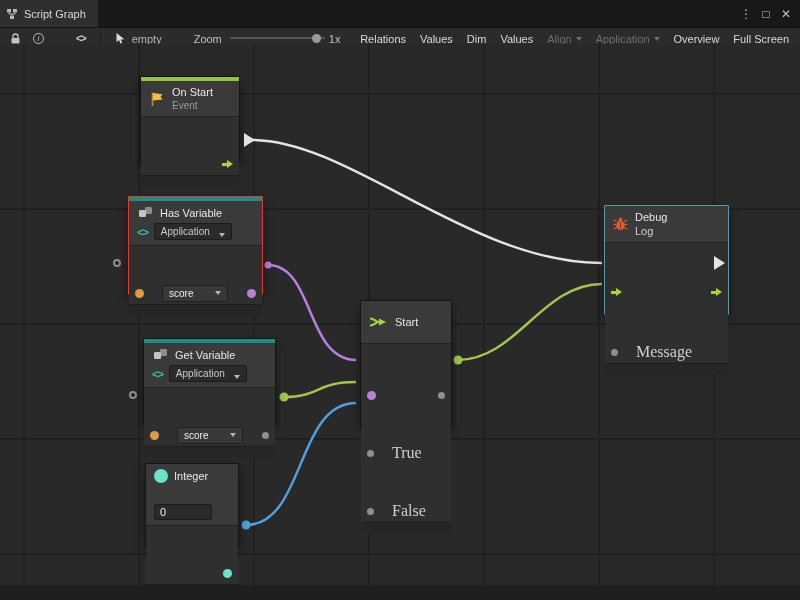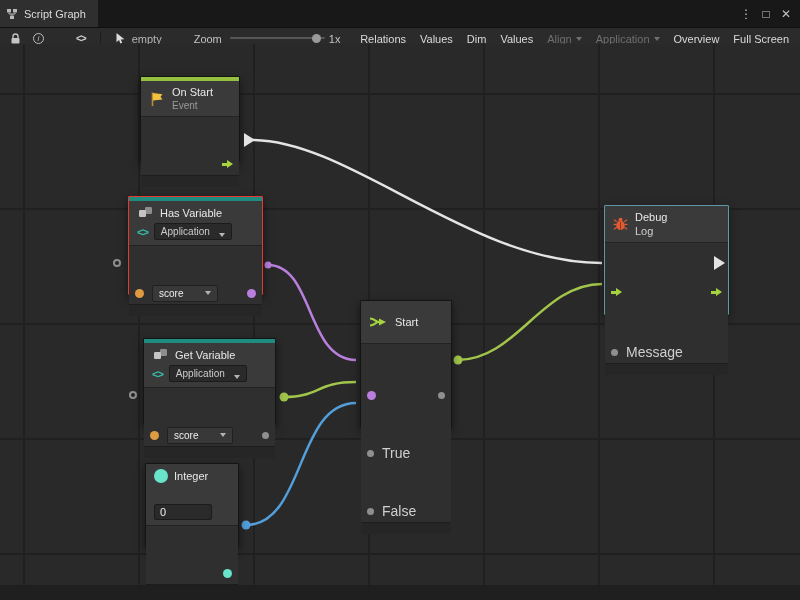--- a/index.html
+++ b/index.html
@@ -42,22 +42,22 @@
   .node.sel-red { border:1px solid #E5392E; }
   .node.sel-blue { border:1px solid #5E96AA; }
   .strip { height:4px; flex:none; }
   .nhead { background:#3a3a3a; border-bottom:1px solid #232323; padding:5px 8px; display:flex; align-items:center; gap:7px; flex:none; }
   .nhead.col { flex-direction:column; align-items:stretch; gap:4px; }
   .hrow { display:flex; align-items:center; gap:6px; }
   .ntitles { display:flex; flex-direction:column; gap:2px; }
   .ntitle { font-size:11px; color:#e8e8e8; }
   .nsub { font-size:10px; color:#9a9a9a; }
   .nbody { flex:1; background:#2f2f2f; display:flex; flex-direction:column; justify-content:center; }
-  .prow { height:22px; display:flex; align-items:center; gap:8px; padding:0 6px;margin-top:36px; }
-  .plabel { font-size:14px; color:#cfcfcf; }
+  .prow { height:22px; display:flex; align-items:center; gap:18px; padding:0 6px;margin-top:36px; }
+  .plabel { font-size:16px; color:#cfcfcf;font-family:Liberation Serif, serif; }
   .nfoot { height:12px; background:#262626; border-top:1px solid #1d1d1d; flex:none; }
 
   .dot { display:inline-block; width:9px; height:9px; border-radius:50%; flex:none; }
   .dot.sm { width:7px; height:7px; }
   .dot.orange { background:#DE9B3F; } .dot.purple { background:#BA7FDE; }
   .dot.gray { background:#8f8f8f; } .dot.cyan { background:#69E3C9; }
   .flow { display:flex; align-items:center; flex:none; }
   .flow .bar { display:block; width:5px; height:3px; background:#A6D43F; }
   .flow .tip { display:block; width:0; height:0; border-left:6px solid #A6D43F; border-top:4.5px solid transparent; border-bottom:4.5px solid transparent; }
   .wtri { position:absolute; width:0; height:0; border-left:11px solid #E3E3E3; border-top:7px solid transparent; border-bottom:7px solid transparent; }

